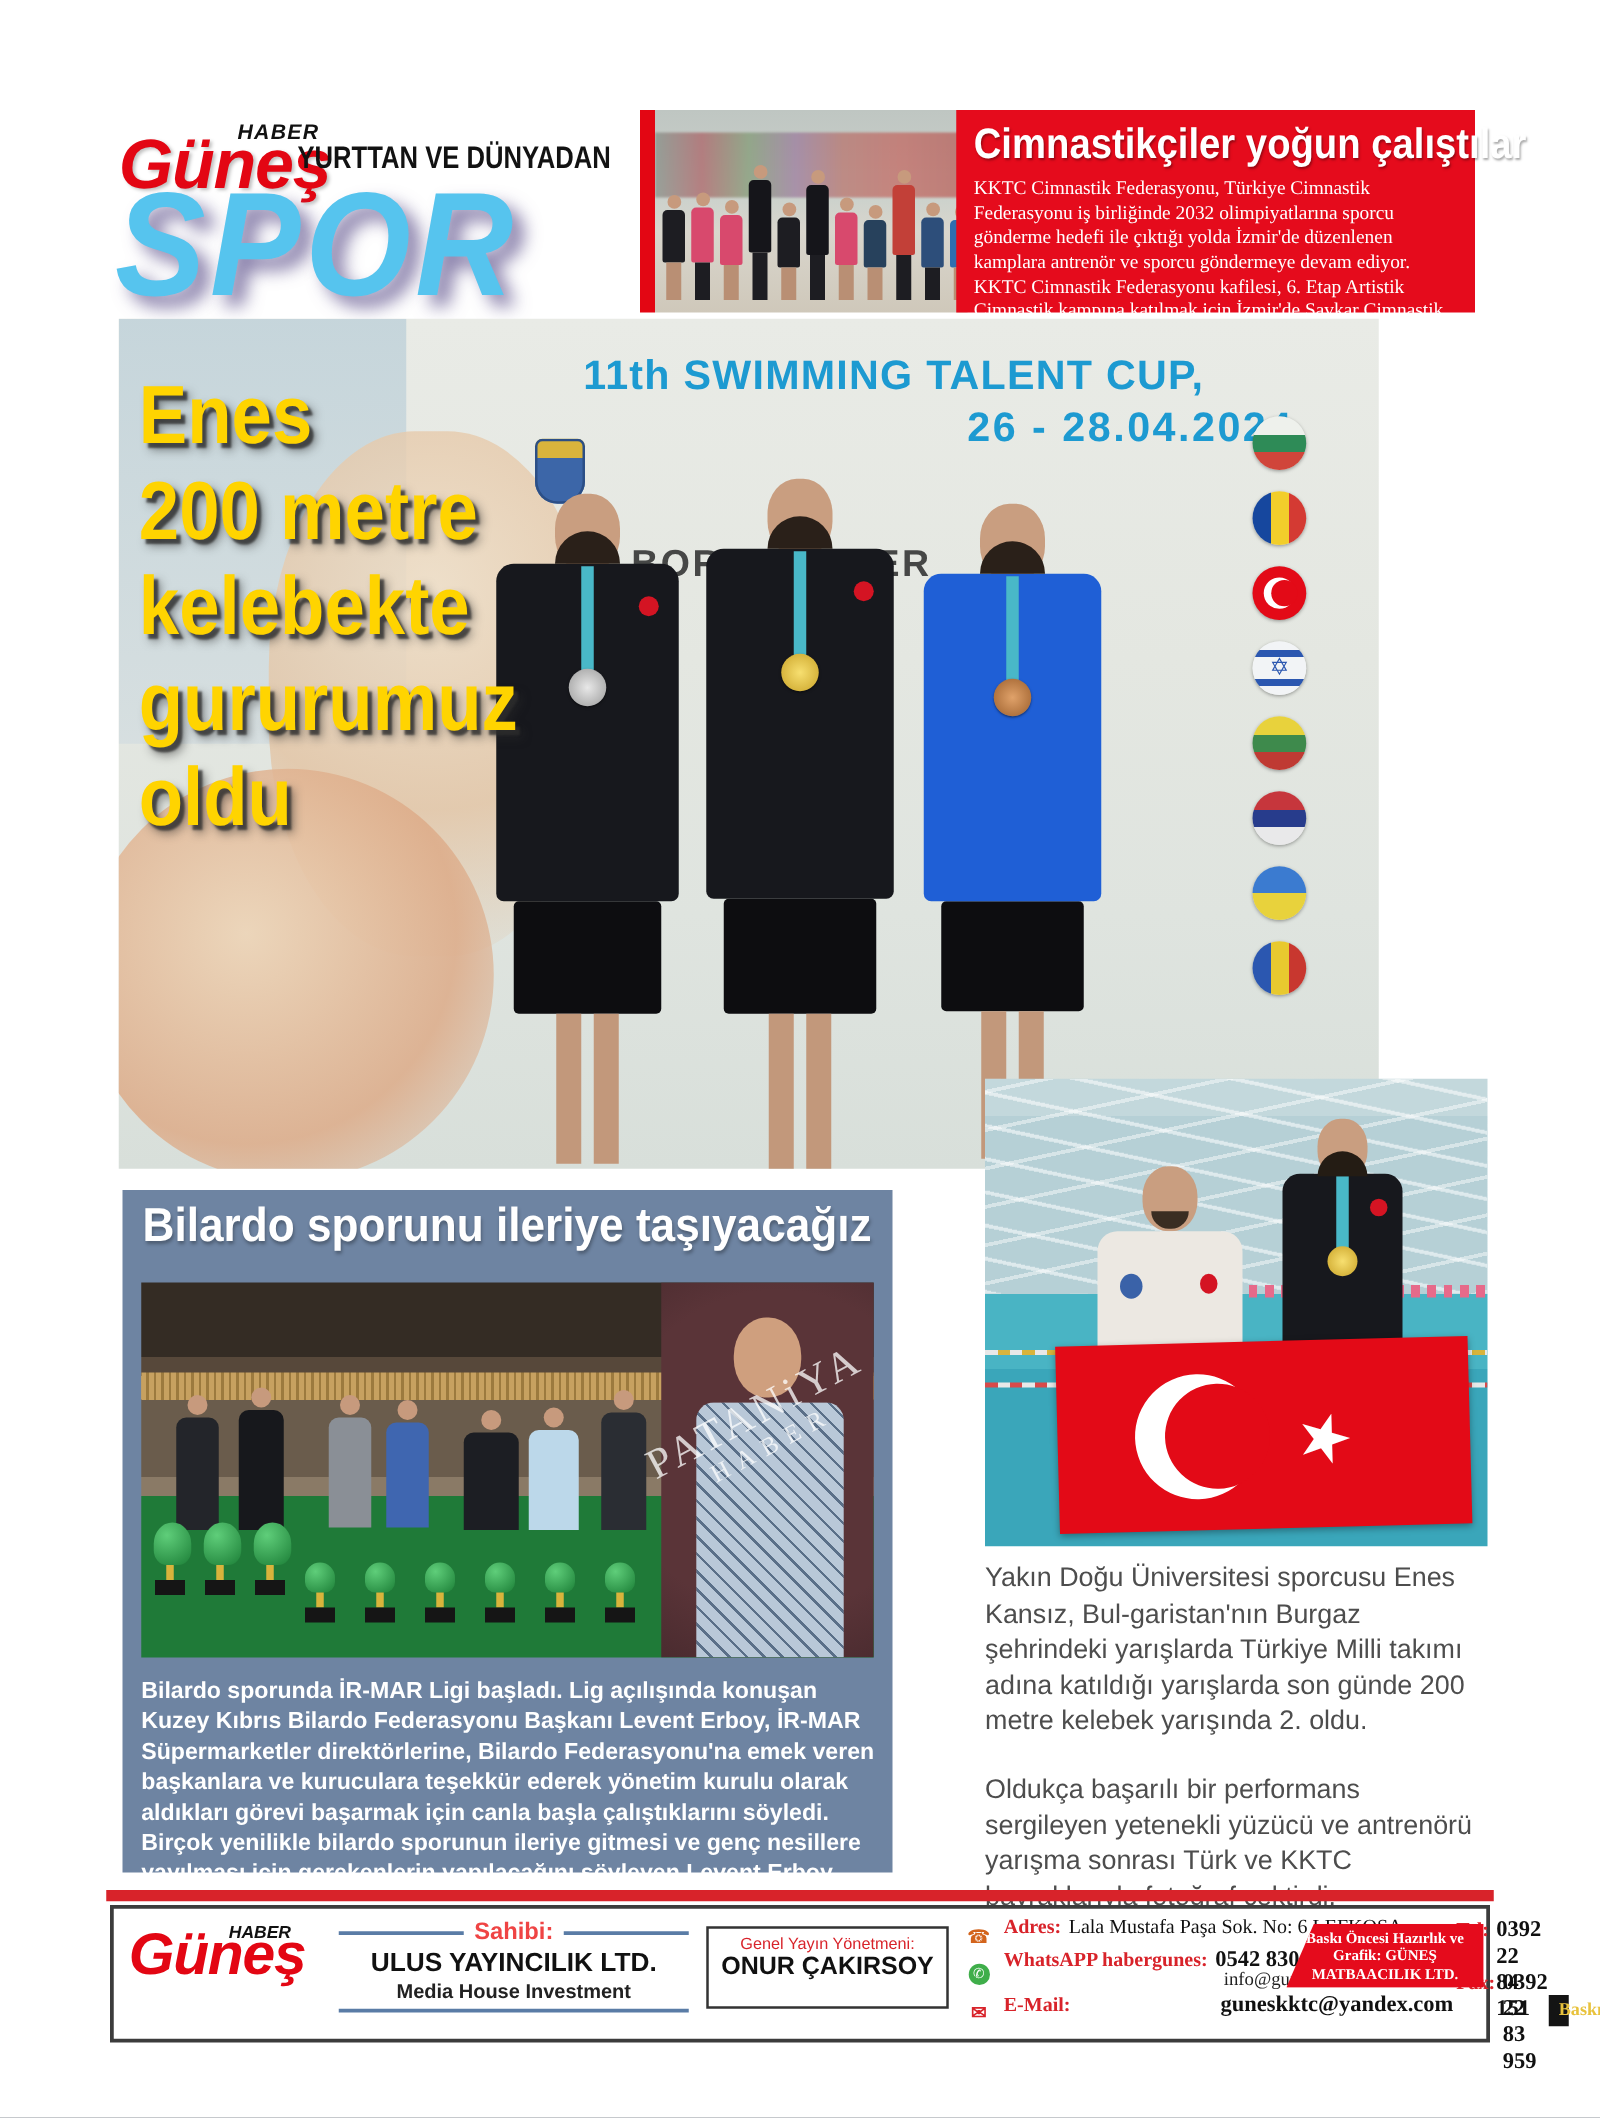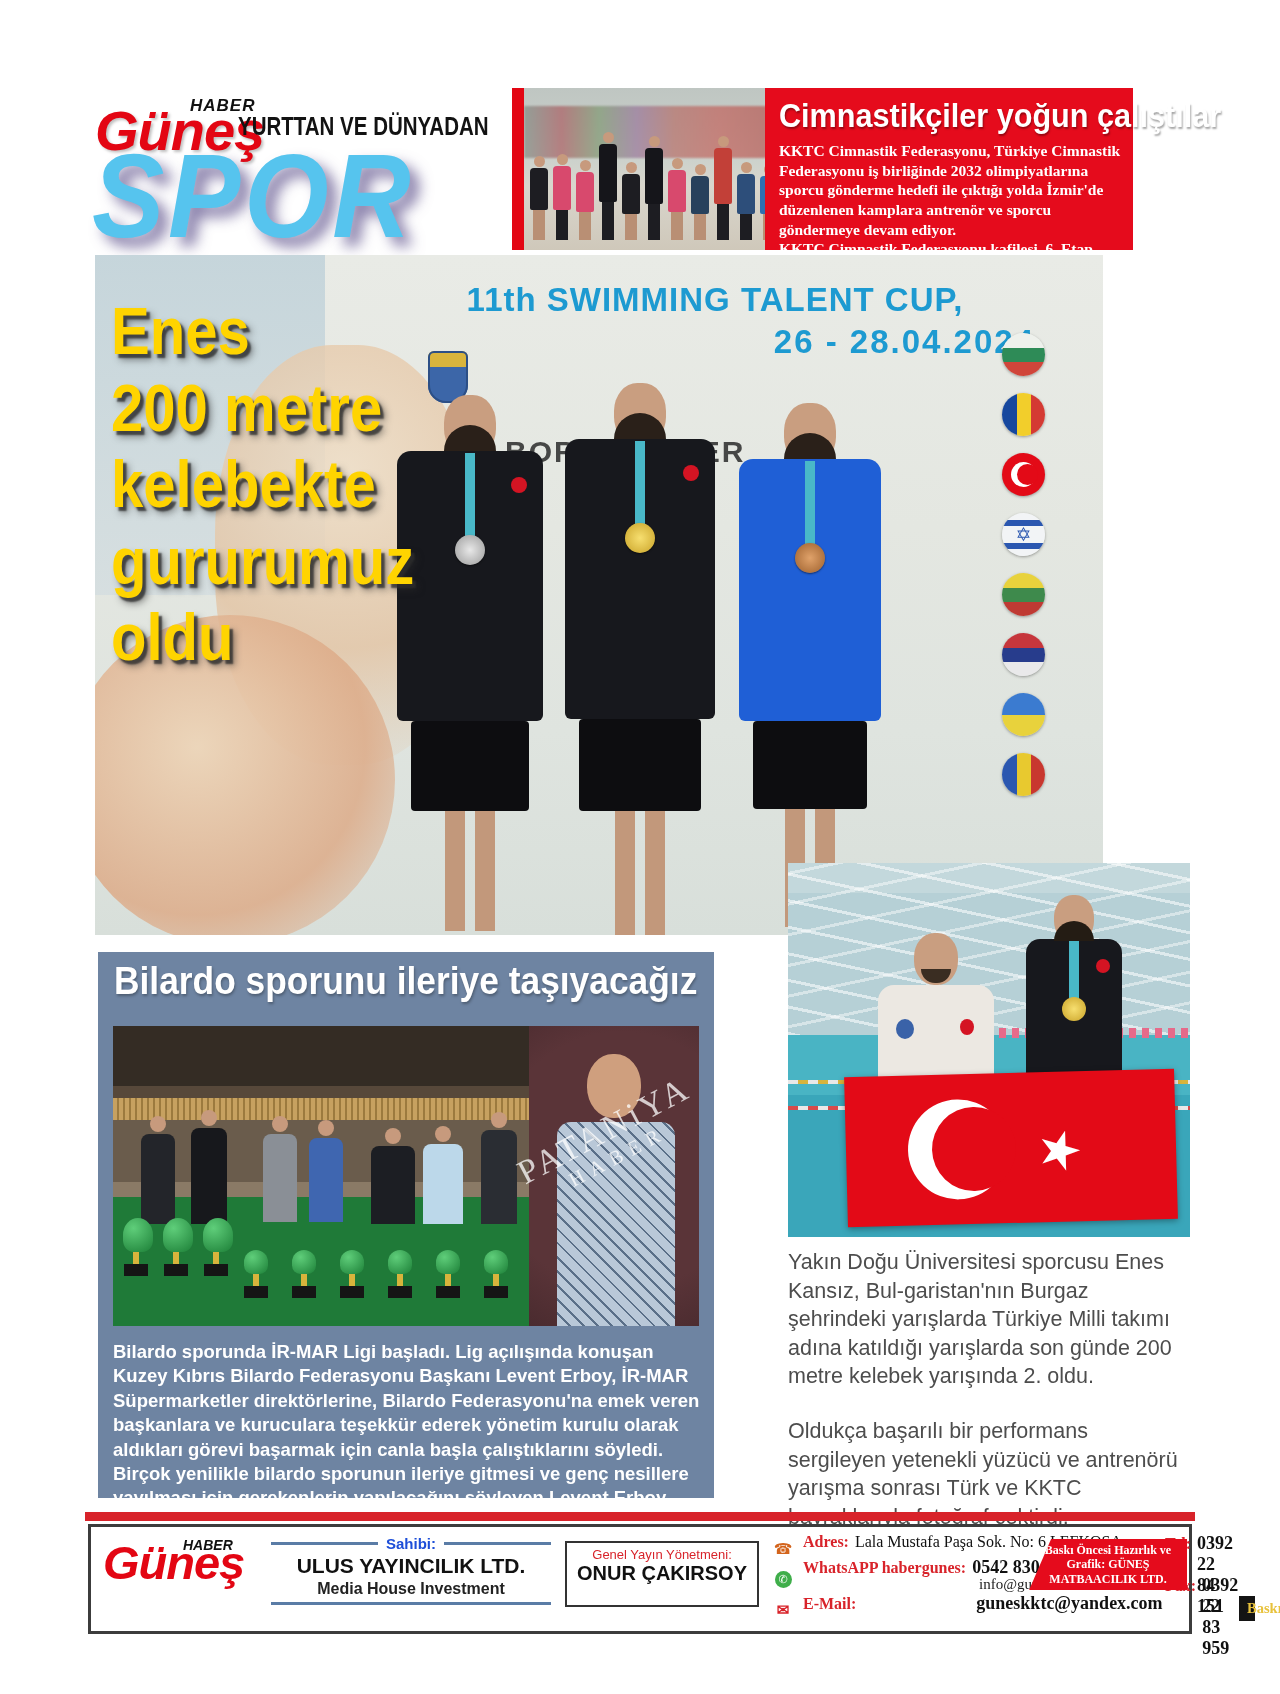--- a/index.html
+++ b/index.html
@@ -22,24 +22,24 @@
   .gym-bg-strip{position:absolute;left:0;top:18px;width:100%;height:52px;
      background:linear-gradient(90deg,#6f7b72,#a33f46 15%,#6b8a5a 30%,#8c5f8e 45%,#b2554e 60%,#c1463f 78%,#b03a35 100%);
      opacity:.55;filter:blur(1px);}
   .gym-row{position:absolute;left:6px;bottom:10px;width:236px;display:flex;align-items:flex-end;gap:5px;}
   .fig{position:relative;width:20px;}
   .fig .head{width:11px;height:11px;border-radius:50%;background:#c79a7d;margin:0 auto 1px;}
   .fig .body{width:18px;border-radius:4px 4px 2px 2px;margin:0 auto;}
   .fig .legs{width:12px;background:#1d1d22;margin:0 auto;}
   .fig .legs.sk{background:#b98f74;}
   
-  .gym-box{left:765px;top:88px;width:368px;height:162px;background:#e50b1c;color:#fff;padding:6px 12px 0 14px;box-sizing:border-box;}
+  .gym-box{left:765px;top:88px;width:415px;height:162px;background:#e50b1c;color:#fff;padding:6px 12px 0 14px;box-sizing:border-box;}
   .gym-title{font-size:34px;font-weight:800;transform:scaleX(.9);transform-origin:left;white-space:nowrap;
              text-shadow:1px 2px 2px rgba(0,0,0,.35);margin:2px 0 6px 0;}
-  .gym-body{font-family:"Liberation Serif",serif;font-weight:bold;font-size:15.5px;line-height:1.27;margin:0;}
+  .gym-body{font-family:"Liberation Serif",serif;font-weight:normal;font-size:15.5px;line-height:1.27;margin:0;}
   
   .main-photo{left:95px;top:255px;width:1008px;height:680px;overflow:hidden;
      background:linear-gradient(180deg,#e9ebe6 0%,#e4e7e1 40%,#dfe4df 70%,#d8dfda 100%);}
   .window-blue{position:absolute;left:0;top:0;width:230px;height:340px;
      background:linear-gradient(180deg,#c2d3da,#d5dee0);opacity:.9;}
   .shell1{position:absolute;left:-30px;top:360px;width:330px;height:330px;border-radius:50%;
      background:radial-gradient(circle at 40% 40%,#eed3b4,#ddab88 60%,rgba(221,171,136,0));opacity:.85;}
   .shell2{position:absolute;left:120px;top:90px;width:260px;height:420px;border-radius:45%;
      background:radial-gradient(circle at 50% 30%,#f0ddc4,#e3c3a2 55%,rgba(227,195,162,0));opacity:.8;}
   .banner-line1{left:300px;top:26px;width:640px;text-align:center;color:#1d9ad1;font-weight:800;font-size:33px;letter-spacing:1px;}
@@ -143,21 +143,21 @@
   .enes-text{left:788px;top:1248px;width:396px;color:#4d4d4d;font-size:21.5px;line-height:1.33;}
   .enes-text p{margin:0 0 26px 0;}
   
   .footer-redbar{left:85px;top:1512px;width:1110px;height:9px;background:#d8232a;}
   .footer-box{left:88px;top:1524px;width:1104px;height:110px;border:3px solid #3c3c3c;box-sizing:border-box;
       background:#fff;display:flex;align-items:stretch;}
   .f-logo{position:relative;width:180px;flex:none;}
   .f-haber{position:absolute;left:92px;top:10px;font-size:14px;font-weight:bold;font-style:italic;color:#111;}
   .f-gunes{position:absolute;left:12px;top:8px;font-size:47px;font-weight:800;font-style:italic;color:#e30613;letter-spacing:-1px;}
   .f-owner{width:280px;flex:none;padding-top:8px;text-align:center;}
-  .owner-top{display:flex;align-items:center;gap:8px;color:#1d4ed8;font-weight:bold;font-size:15px;}
+  .owner-top{display:flex;align-items:center;gap:8px;color:#ef4444;font-weight:bold;font-size:19px;}
   .owner-top::before,.owner-top::after{content:"";flex:1;height:3px;background:#5a7ca6;}
   .owner-name{font-size:21px;font-weight:800;color:#111;margin-top:2px;}
   .owner-sub{font-size:16px;font-weight:800;color:#222;margin-top:2px;padding-bottom:4px;border-bottom:3px solid #5a7ca6;}
   .f-gyy{flex:none;margin:14px 10px 0 14px;border:2px solid #333;height:54px;padding:4px 10px;text-align:center;}
   .gyy-label{color:#d8232a;font-size:13px;}
   .gyy-name{color:#111;font-size:20px;font-weight:800;}
   .f-icons{flex:none;width:28px;display:flex;flex-direction:column;justify-content:space-around;align-items:center;padding:6px 0;}
   .ic-phone{color:#d3641c;font-size:15px;}
   .ic-wa{width:17px;height:17px;border-radius:50%;background:#3fae4a;color:#fff;font-size:11px;line-height:17px;text-align:center;}
   .ic-mail{color:#d8232a;font-size:15px;font-weight:bold;}

